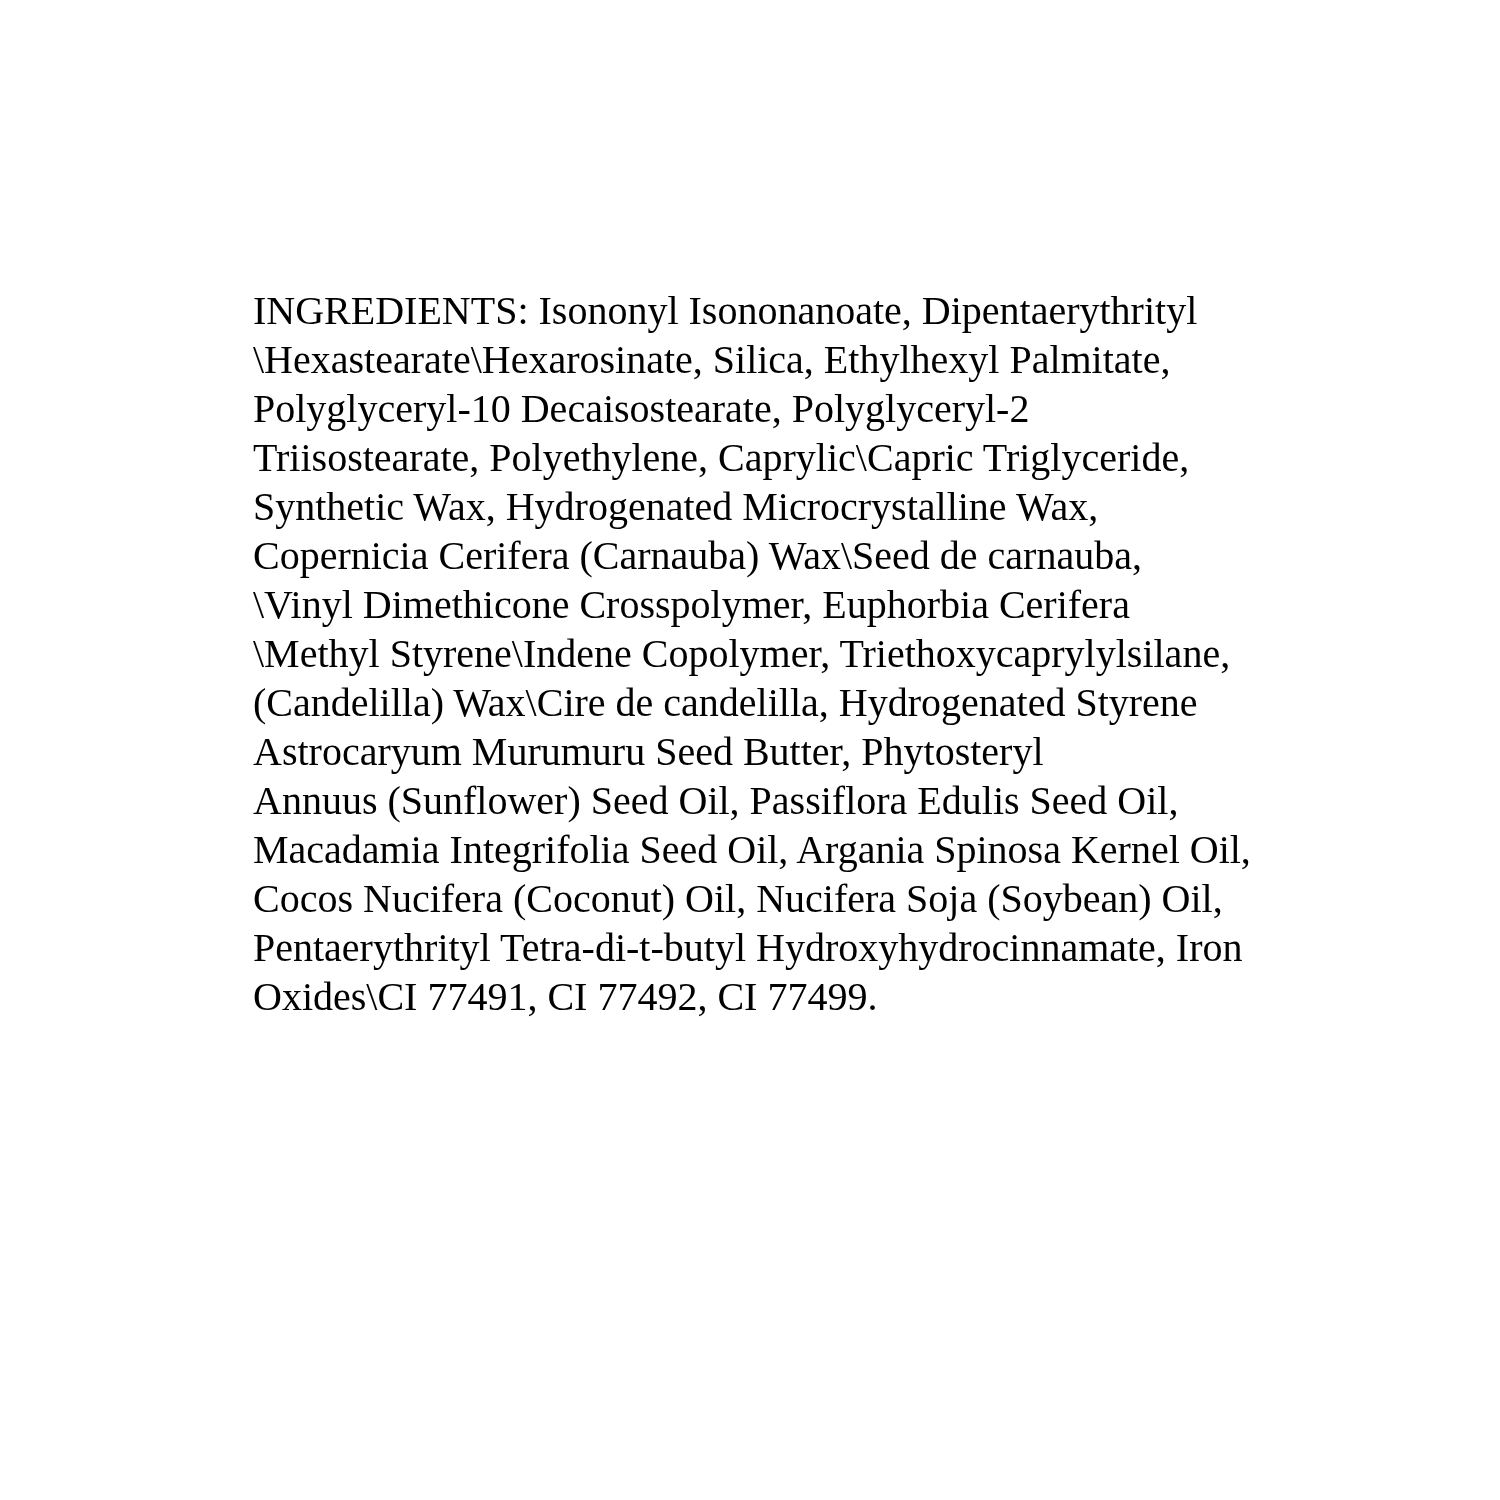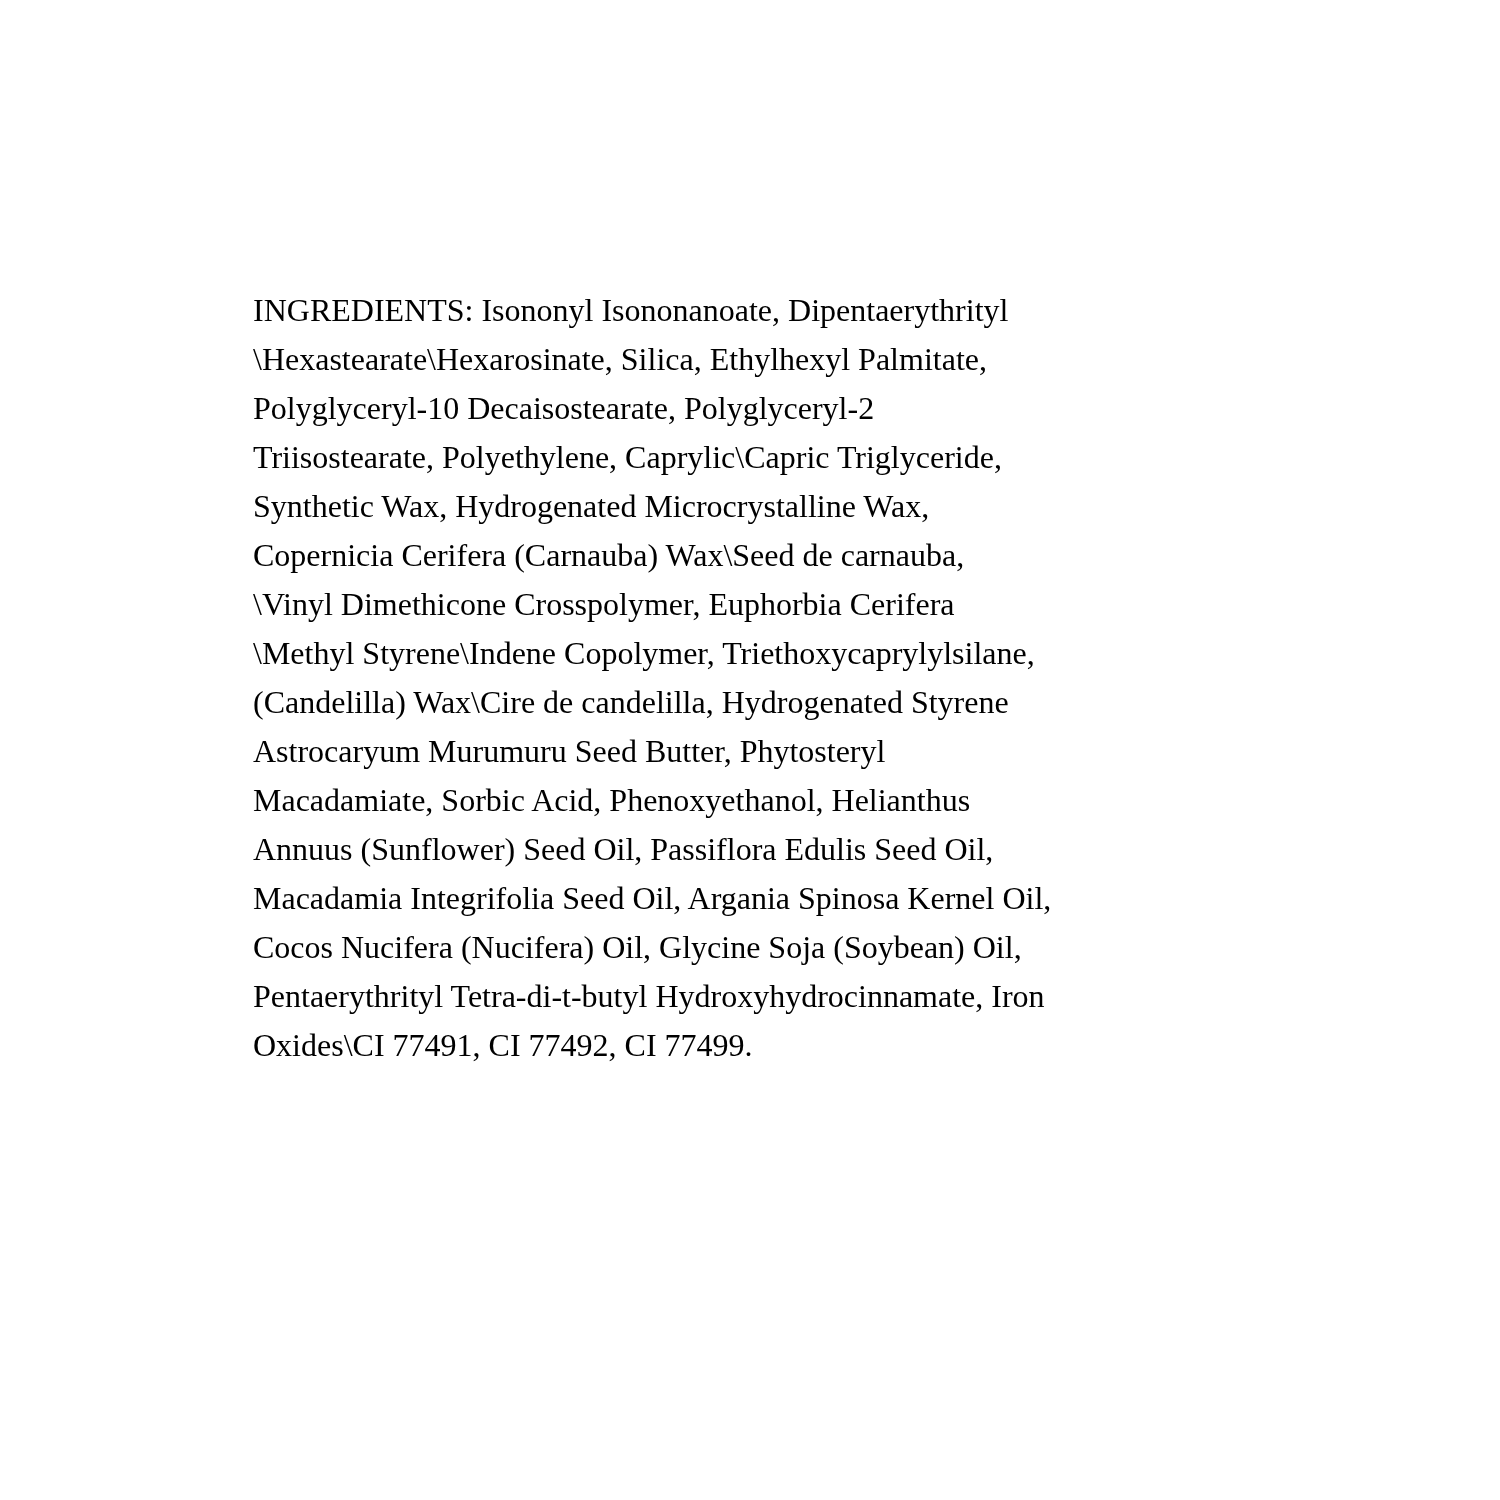--- a/index.html
+++ b/index.html
@@ -14,21 +14,21 @@
     background: #ffffff;
     overflow: hidden;
   }
   .ingredients-block {
     position: absolute;
     left: 253px;
     top: 286px;
     width: 1020px;
     color: #000000;
     font-family: "Liberation Serif", "DejaVu Serif", serif;
-    font-size: 32px;
+    font-size: 40px;
     line-height: 49px;
     font-weight: 400;
   }
   .ingredients-line {
     white-space: nowrap;
   }
 </style>
 </head>
 <body>
 
@@ -37,20 +37,19 @@
     <div class="ingredients-line">INGREDIENTS: Isononyl Isononanoate, Dipentaerythrityl</div>
     <div class="ingredients-line">\Hexastearate\Hexarosinate, Silica, Ethylhexyl Palmitate,</div>
     <div class="ingredients-line">Polyglyceryl-10 Decaisostearate, Polyglyceryl-2</div>
     <div class="ingredients-line">Triisostearate, Polyethylene, Caprylic\Capric Triglyceride,</div>
     <div class="ingredients-line">Synthetic Wax, Hydrogenated Microcrystalline Wax,</div>
     <div class="ingredients-line">Copernicia Cerifera (Carnauba) Wax\Seed de carnauba,</div>
     <div class="ingredients-line">\Vinyl Dimethicone Crosspolymer, Euphorbia Cerifera</div>
     <div class="ingredients-line">\Methyl Styrene\Indene Copolymer, Triethoxycaprylylsilane,</div>
     <div class="ingredients-line">(Candelilla) Wax\Cire de candelilla, Hydrogenated Styrene</div>
     <div class="ingredients-line">Astrocaryum Murumuru Seed Butter, Phytosteryl</div>
-    <div class="ingredients-line">Macadamiate, Sorbic Acid, Phenoxyethanol, Helianthus</div>
     <div class="ingredients-line">Annuus (Sunflower) Seed Oil, Passiflora Edulis Seed Oil,</div>
     <div class="ingredients-line">Macadamia Integrifolia Seed Oil, Argania Spinosa Kernel Oil,</div>
-    <div class="ingredients-line">Cocos Nucifera (Nucifera) Oil, Glycine Soja (Soybean) Oil,</div>
+    <div class="ingredients-line">Cocos Nucifera (Coconut) Oil, Nucifera Soja (Soybean) Oil,</div>
     <div class="ingredients-line">Pentaerythrityl Tetra-di-t-butyl Hydroxyhydrocinnamate, Iron</div>
     <div class="ingredients-line">Oxides\CI 77491, CI 77492, CI 77499.</div>
   </div>
 </div>
 
 </body></html>

